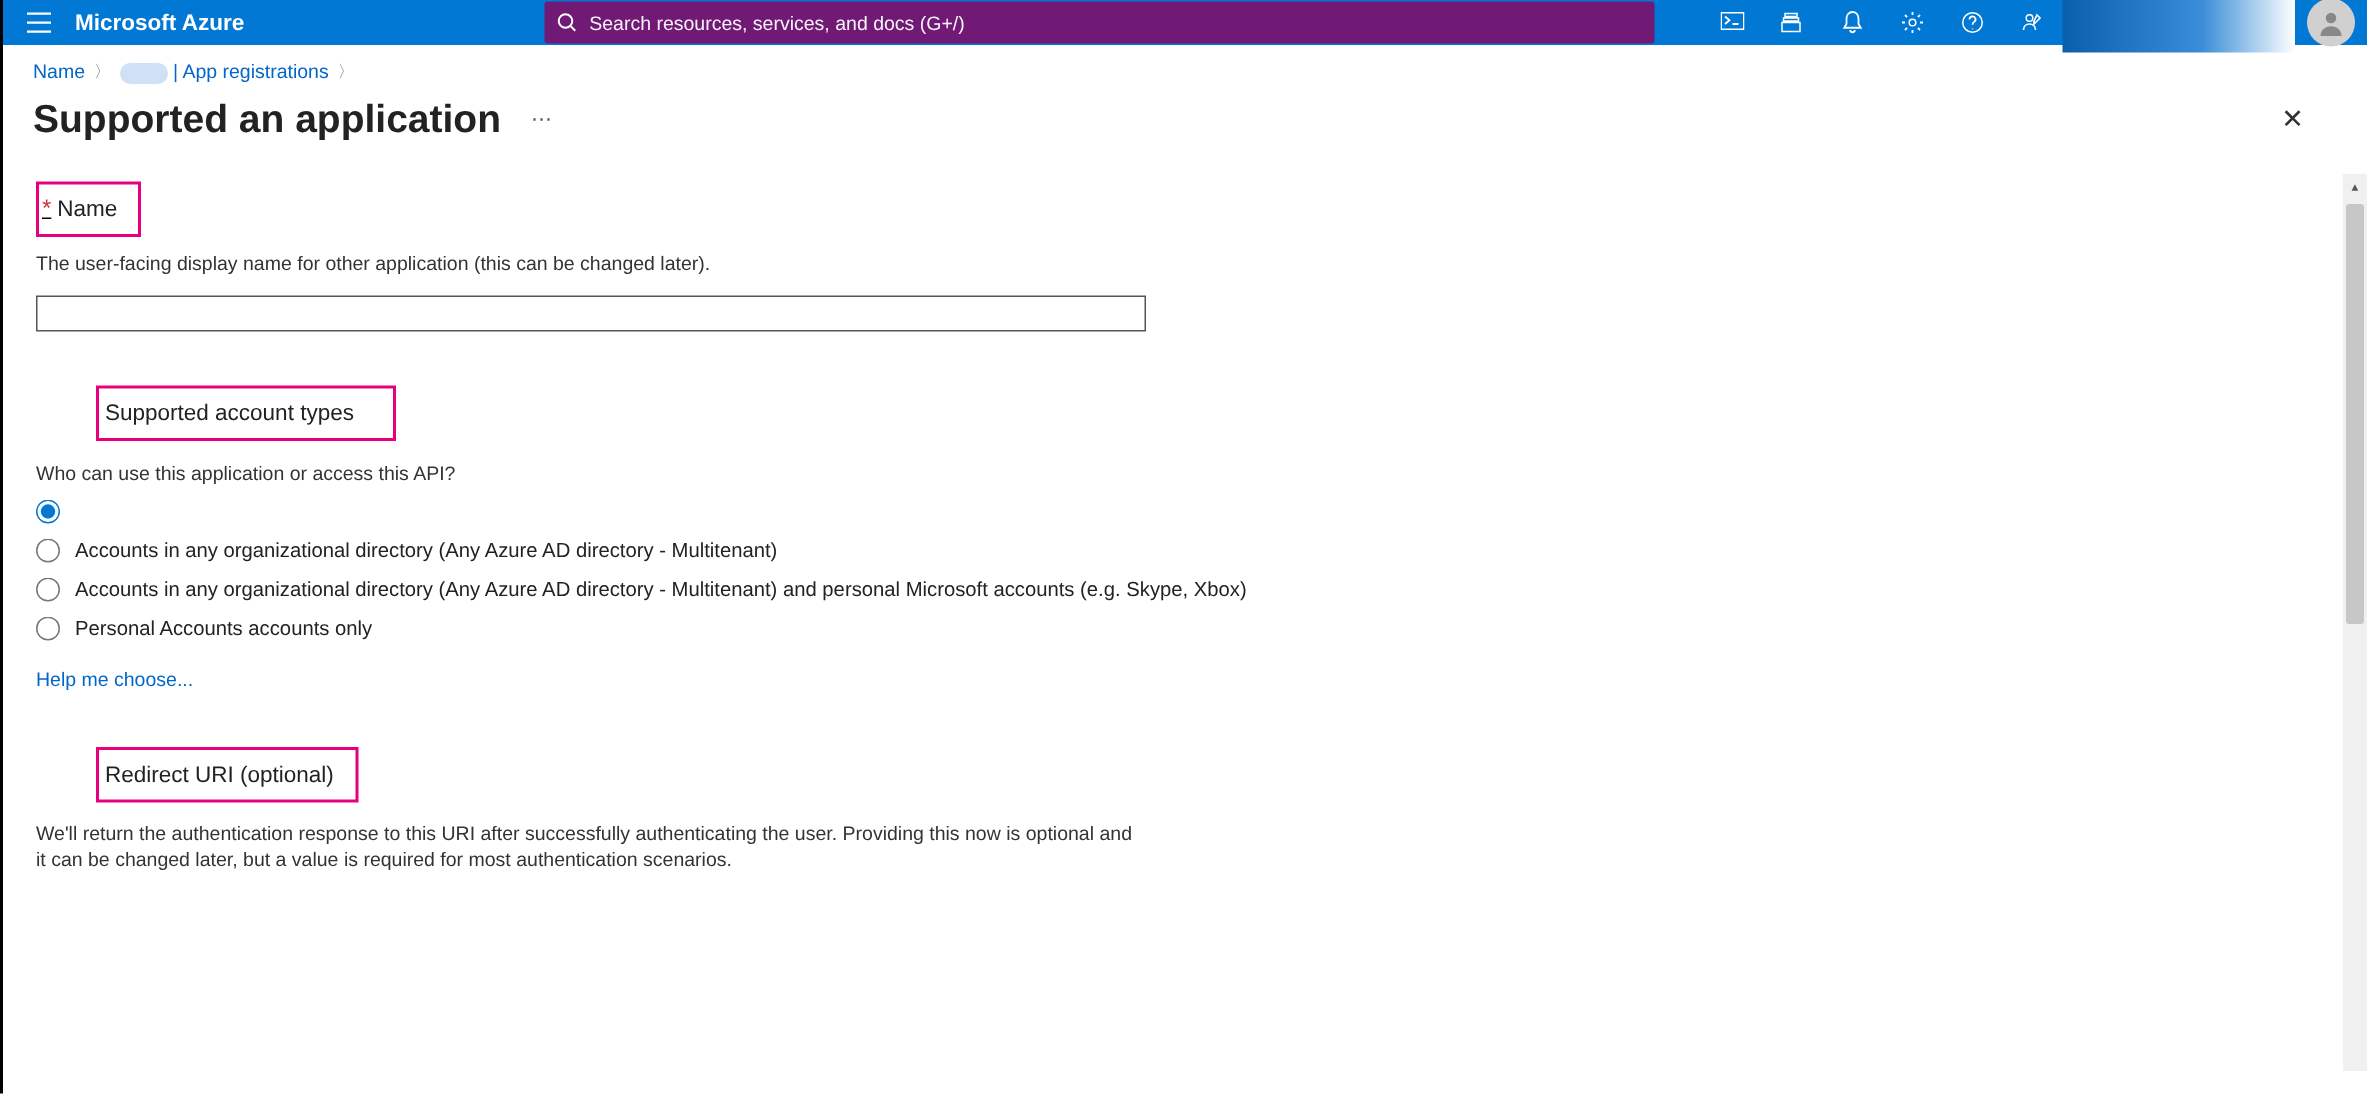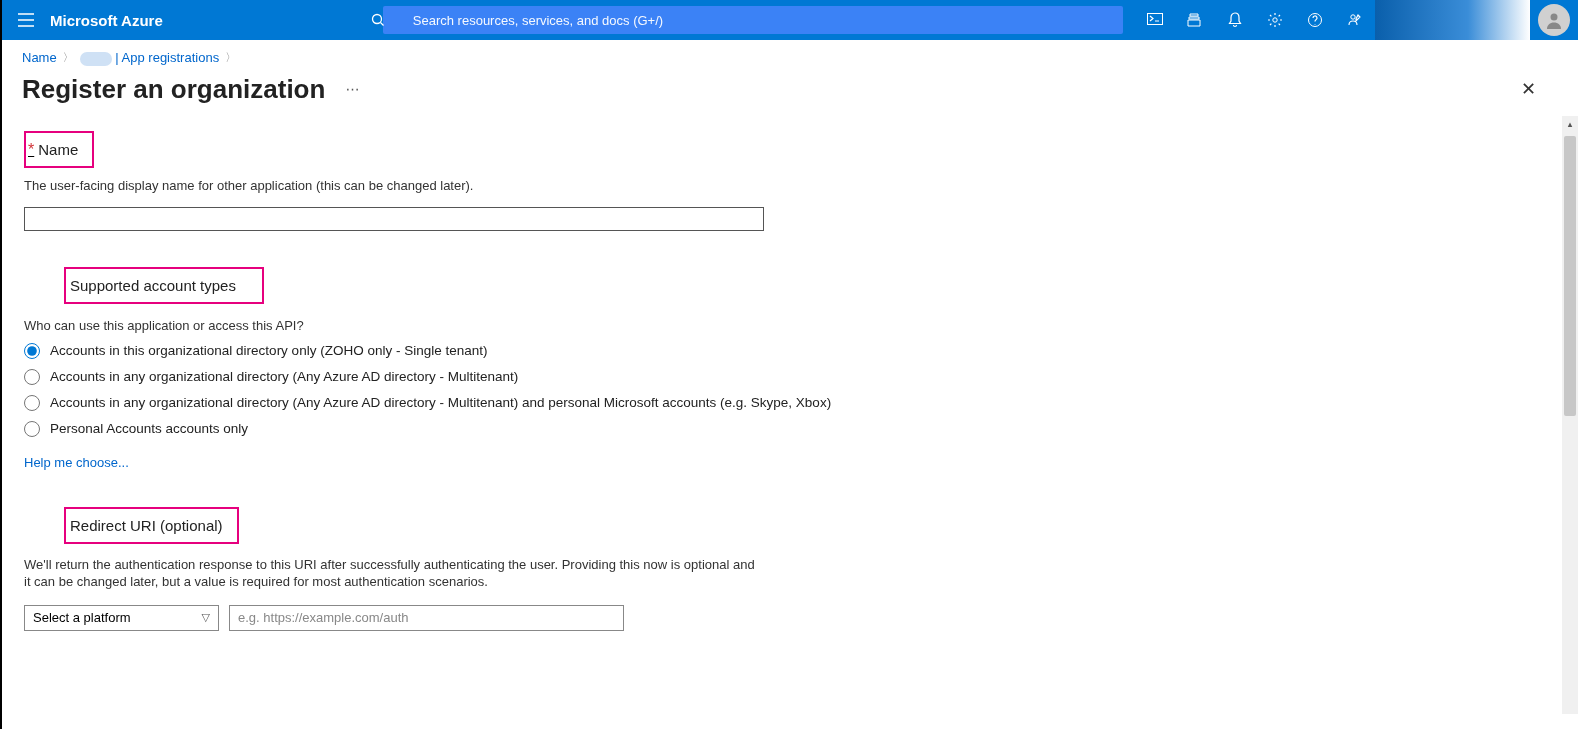--- a/index.html
+++ b/index.html
@@ -1,23 +1,23 @@
 <!DOCTYPE html>
 <html><head>
   <meta charset="utf-8">
   <style>
     * { margin: 0; padding: 0; box-sizing: border-box; font-family: 'Segoe UI', Tahoma, sans-serif; }
     body { width: 1578px; height: 729px; background: #fff; overflow: hidden; position: relative; border-left: 2px solid #000; }
     
     
-    .topbar { height: 40px; background: #0078d4; display: flex; align-items: center; color: #fff; }
+    .topbar { height: 30px; background: #0078d4; display: flex; align-items: center; color: #fff; }
     .hamburger { width: 48px; display:flex; align-items:center; justify-content:center; cursor:pointer; height:100%; }
     .brand { font-size: 15px; font-weight: 600; padding-right: 20px; }
     .search-wrap { flex: 0 0 740px; margin-left: 180px; }
-    .search-box { width: 100%; height: 28px; background: #3b82f6; border: none; border-radius: 2px; color: #fff; padding: 0 10px 0 30px; font-size: 13px; margin-left: 20px; }
+    .search-box { width: 100%; height: 28px; background: #701a75; border: none; border-radius: 2px; color: #fff; padding: 0 10px 0 30px; font-size: 13px; }
     .search-box::placeholder { color: #fff; opacity: 0.95; }
     .search-rel { position: relative; }
     .search-rel .sicon { position:absolute; left:8px; top:50%; transform:translateY(-50%); }
     .topbar-icons { margin-left: auto; display:flex; align-items:center; height:100%; }
     .tb-icon { width: 40px; height:40px; display:flex; align-items:center; justify-content:center; cursor:pointer; }
     .account-strip { width: 155px; height: 40px; background: linear-gradient(90deg, #0a5fab 0%, #3a8dd8 60%, #fff 100%); }
     .avatar { width: 32px; height: 32px; border-radius: 50%; background: #d0d0d0; display:flex; align-items:center; justify-content:center; margin: 4px 8px; }
     
     
     .breadcrumb { display:flex; align-items:center; padding: 10px 20px 4px; font-size: 13px; }
@@ -126,21 +126,21 @@
 </div>
 
 <div class="breadcrumb">
   <a href="#">Name</a>
   <span class="sep">〉</span>
   <a href="#"><span class="blur"></span> <span>| App registrations</span></a>
   <span class="sep">〉</span>
 </div>
 
 <div class="page-head">
-  <div class="page-title">Register an organization</div>
+  <div class="page-title">Supported an application</div>
   <div class="title-dots">⋯</div>
   <div class="close-x">✕</div>
 </div>
 
 <div class="content">
 
   
   <div class="annot-box">
     <span class="req">*</span><span class="section-label">Name</span>
   </div>
@@ -150,21 +150,20 @@
   
   <div class="section-gap">
     <div class="annot-box wide">
       <span class="section-label">Supported account types</span>
     </div>
   </div>
   <div class="desc" style="margin-top:14px">Who can use this application or access this API?</div>
 
   <label class="radio-row">
     <input type="radio" name="acct" checked="" style="">
-    <span>Accounts in this organizational directory only (ZOHO only - Single tenant)</span>
   </label>
   <label class="radio-row">
     <input type="radio" name="acct" style="">
     <span>Accounts in any organizational directory (Any Azure AD directory - Multitenant)</span>
   </label>
   <label class="radio-row">
     <input type="radio" name="acct" style="">
     <span>Accounts in any organizational directory (Any Azure AD directory - Multitenant) and personal Microsoft accounts (e.g. Skype, Xbox)</span>
   </label>
   <label class="radio-row">
@@ -175,27 +174,20 @@
   <a class="help-link">Help me choose...</a>
 
   
   <div class="section-gap">
     <div class="annot-box">
       <span class="section-label">Redirect URI (optional)</span>
     </div>
   </div>
   <div class="desc" style="max-width:740px; margin-top:12px; line-height:1.35">We'll return the authentication response to this URI after successfully authenticating the user. Providing this now is optional and it can be changed later, but a value is required for most authentication scenarios.</div>
 
-  <div class="platform-row">
-    <div class="platform-select">
-      <span>Select a platform</span>
-      <span style="font-size:11px;color:#555">▽</span>
-    </div>
-    <input class="uri-input" type="text" placeholder="e.g. https://example.com/auth" style="">
-  </div>
 
 
 </div>
 
 <div class="rscroll">
   <div class="arrow">▴</div>
   <div class="thumb"></div>
 </div>
 
 </body></html>

